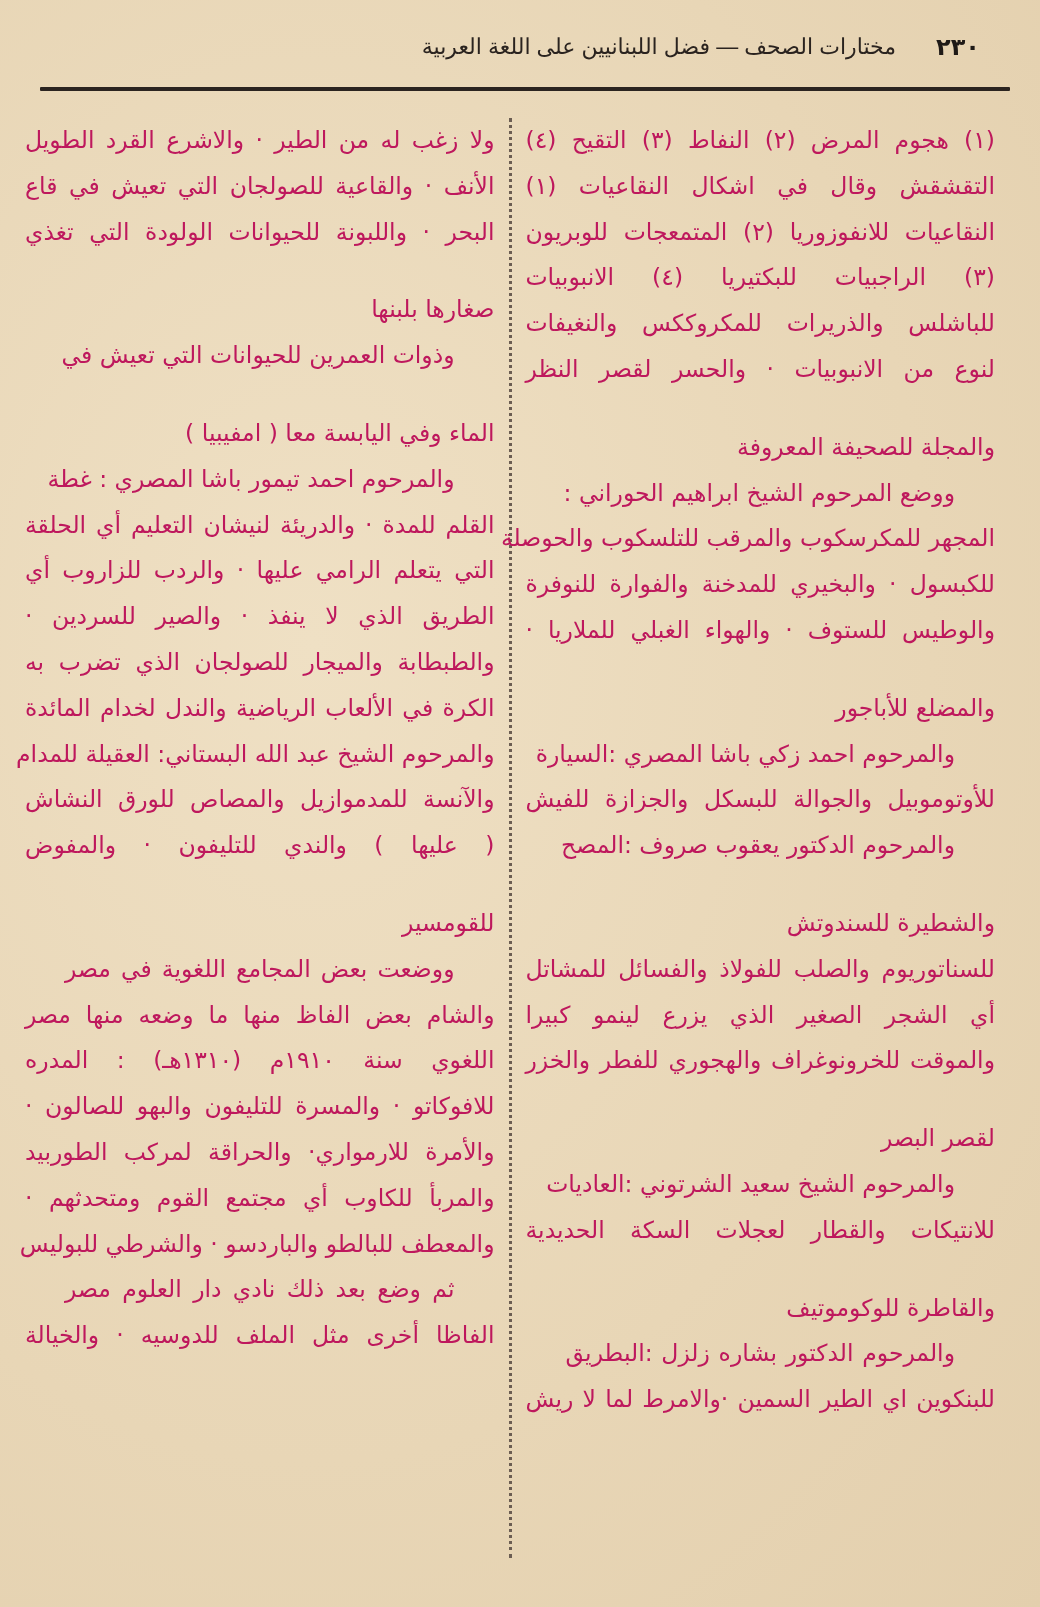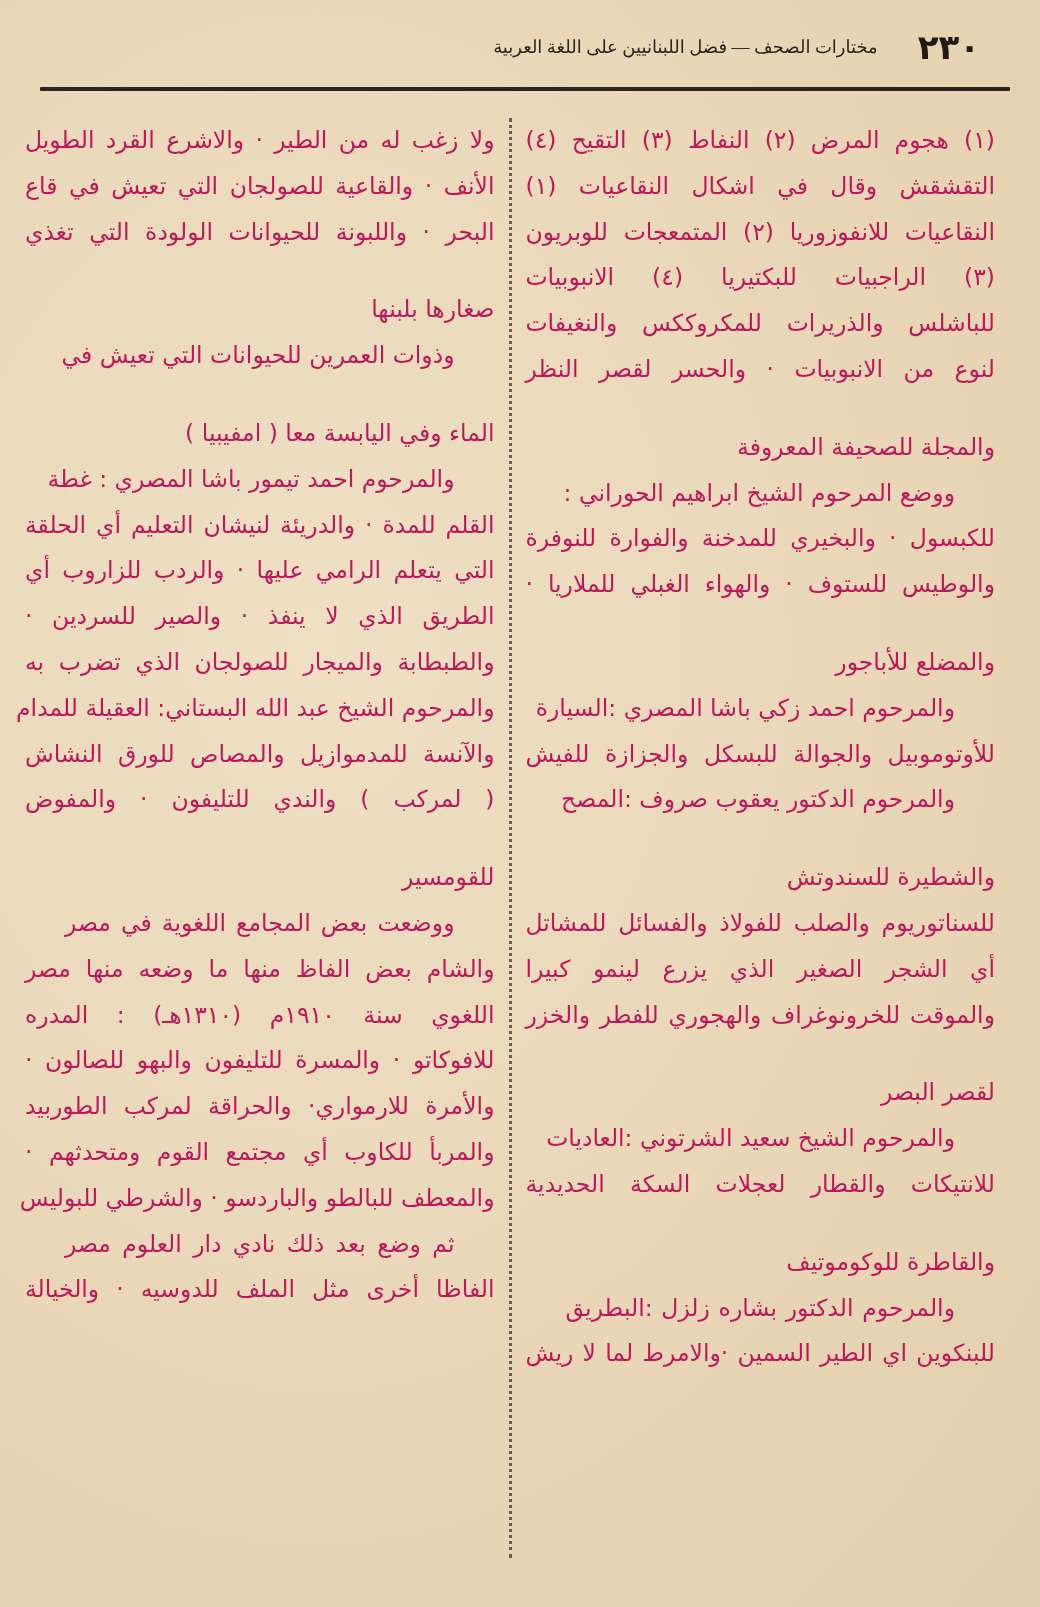--- a/index.html
+++ b/index.html
@@ -9,25 +9,25 @@
     background-image: radial-gradient(ellipse at 30% 40%, #efe0c4 0%, #e8d6b6 60%, #e3cfad 100%);
     color: #2b2420;
     font-family: "DejaVu Serif", serif;
   }
   .page { position: relative; width: 1040px; height: 1607px; }
   .header {
     position: absolute; left: 40px; right: 60px; top: 22px; height: 50px;
     direction: rtl; display: flex; align-items: center;
   }
   .page-number {
-    font-family: "DejaVu Sans", sans-serif; font-size: 34px; font-weight: bold;
+    font-family: "DejaVu Sans", sans-serif; font-size: 24px; font-weight: bold;
     margin-left: 40px; color: #1f1a17;
   }
   .running-title {
-    font-family: Liberation Serif, serif; font-size: 18px; color: #2a231f;
+    font-family: Liberation Sans, sans-serif; font-size: 22px; color: #2a231f;
   }
   .rule {
     position: absolute; left: 40px; right: 30px; top: 87px; height: 4px;
     background: #2b2420; border-radius: 1px;
   }
   .columns {
     position: absolute; left: 28px; right: 45px; top: 118px; bottom: 0;
     display: flex; flex-direction: row-reverse;
   }
   .column {
@@ -57,20 +57,21 @@
   <div class="columns">
     <div class="column col-right" id="col-right">
         <span class="line">(١) هجوم المرض (٢) النفاط (٣) التقيح (٤)</span>
         <span class="line">التقشقش وقال في اشكال النقاعيات (١)</span>
         <span class="line">النقاعيات للانفوزوريا (٢) المتمعجات للوبريون</span>
         <span class="line">(٣) الراجبيات للبكتيريا (٤) الانبوبيات</span>
         <span class="line">للباشلس والذريرات للمكروككس والنغيفات</span>
         <span class="line">لنوع من الانبوبيات · والحسر لقصر النظر</span>
         <span class="line last">والمجلة للصحيفة المعروفة</span>
         <span class="line indent">ووضع المرحوم الشيخ ابراهيم الحوراني :</span>
+        <span class="line">المجهر للمكرسكوب والمرقب للتلسكوب والحوصلة</span>
         <span class="line">للكبسول · والبخيري للمدخنة والفوارة للنوفرة</span>
         <span class="line">والوطيس للستوف · والهواء الغبلي للملاريا ·</span>
         <span class="line last">والمضلع للأباجور</span>
         <span class="line indent">والمرحوم احمد زكي باشا المصري :السيارة</span>
         <span class="line">للأوتوموبيل والجوالة للبسكل والجزازة للفيش</span>
         <span class="line indent">والمرحوم الدكتور يعقوب صروف :المصح</span>
         <span class="line last">والشطيرة للسندوتش</span>
         <span class="line">للسناتوريوم والصلب للفولاذ والفسائل للمشاتل</span>
         <span class="line">أي الشجر الصغير الذي يزرع لينمو كبيرا</span>
         <span class="line">والموقت للخرونوغراف والهجوري للفطر والخزر</span>
@@ -87,23 +88,24 @@
         <span class="line">الأنف · والقاعية للصولجان التي تعيش في قاع</span>
         <span class="line">البحر · واللبونة للحيوانات الولودة التي تغذي</span>
         <span class="line last">صغارها بلبنها</span>
         <span class="line indent">وذوات العمرين للحيوانات التي تعيش في</span>
         <span class="line last">الماء وفي اليابسة معا ( امفيبيا )</span>
         <span class="line indent">والمرحوم احمد تيمور باشا المصري : غطة</span>
         <span class="line">القلم للمدة · والدريئة لنيشان التعليم أي الحلقة</span>
         <span class="line">التي يتعلم الرامي عليها · والردب للزاروب أي</span>
         <span class="line">الطريق الذي لا ينفذ · والصير للسردين ·</span>
         <span class="line">والطبطابة والميجار للصولجان الذي تضرب به</span>
+        <span class="line">الكرة في الألعاب الرياضية والندل لخدام المائدة</span>
         <span class="line">والمرحوم الشيخ عبد الله البستاني: العقيلة للمدام</span>
         <span class="line">والآنسة للمدموازيل والمصاص للورق النشاش</span>
-        <span class="line">( لمركب ) والندي للتليفون · والمفوض</span>
+        <span class="line">( عليها ) والندي للتليفون · والمفوض</span>
         <span class="line last">للقومسير</span>
         <span class="line indent">ووضعت بعض المجامع اللغوية في مصر</span>
         <span class="line">والشام بعض الفاظ منها ما وضعه منها مصر</span>
         <span class="line">اللغوي سنة ١٩١٠م (١٣١٠هـ) : المدره</span>
         <span class="line">للافوكاتو · والمسرة للتليفون والبهو للصالون ·</span>
         <span class="line">والأمرة للارمواري· والحراقة لمركب الطوربيد</span>
         <span class="line">والمربأ للكاوب أي مجتمع القوم ومتحدثهم ·</span>
         <span class="line">والمعطف للبالطو والباردسو · والشرطي للبوليس</span>
         <span class="line indent">ثم وضع بعد ذلك نادي دار العلوم مصر</span>
         <span class="line">الفاظا أخرى مثل الملف للدوسيه · والخيالة</span>

